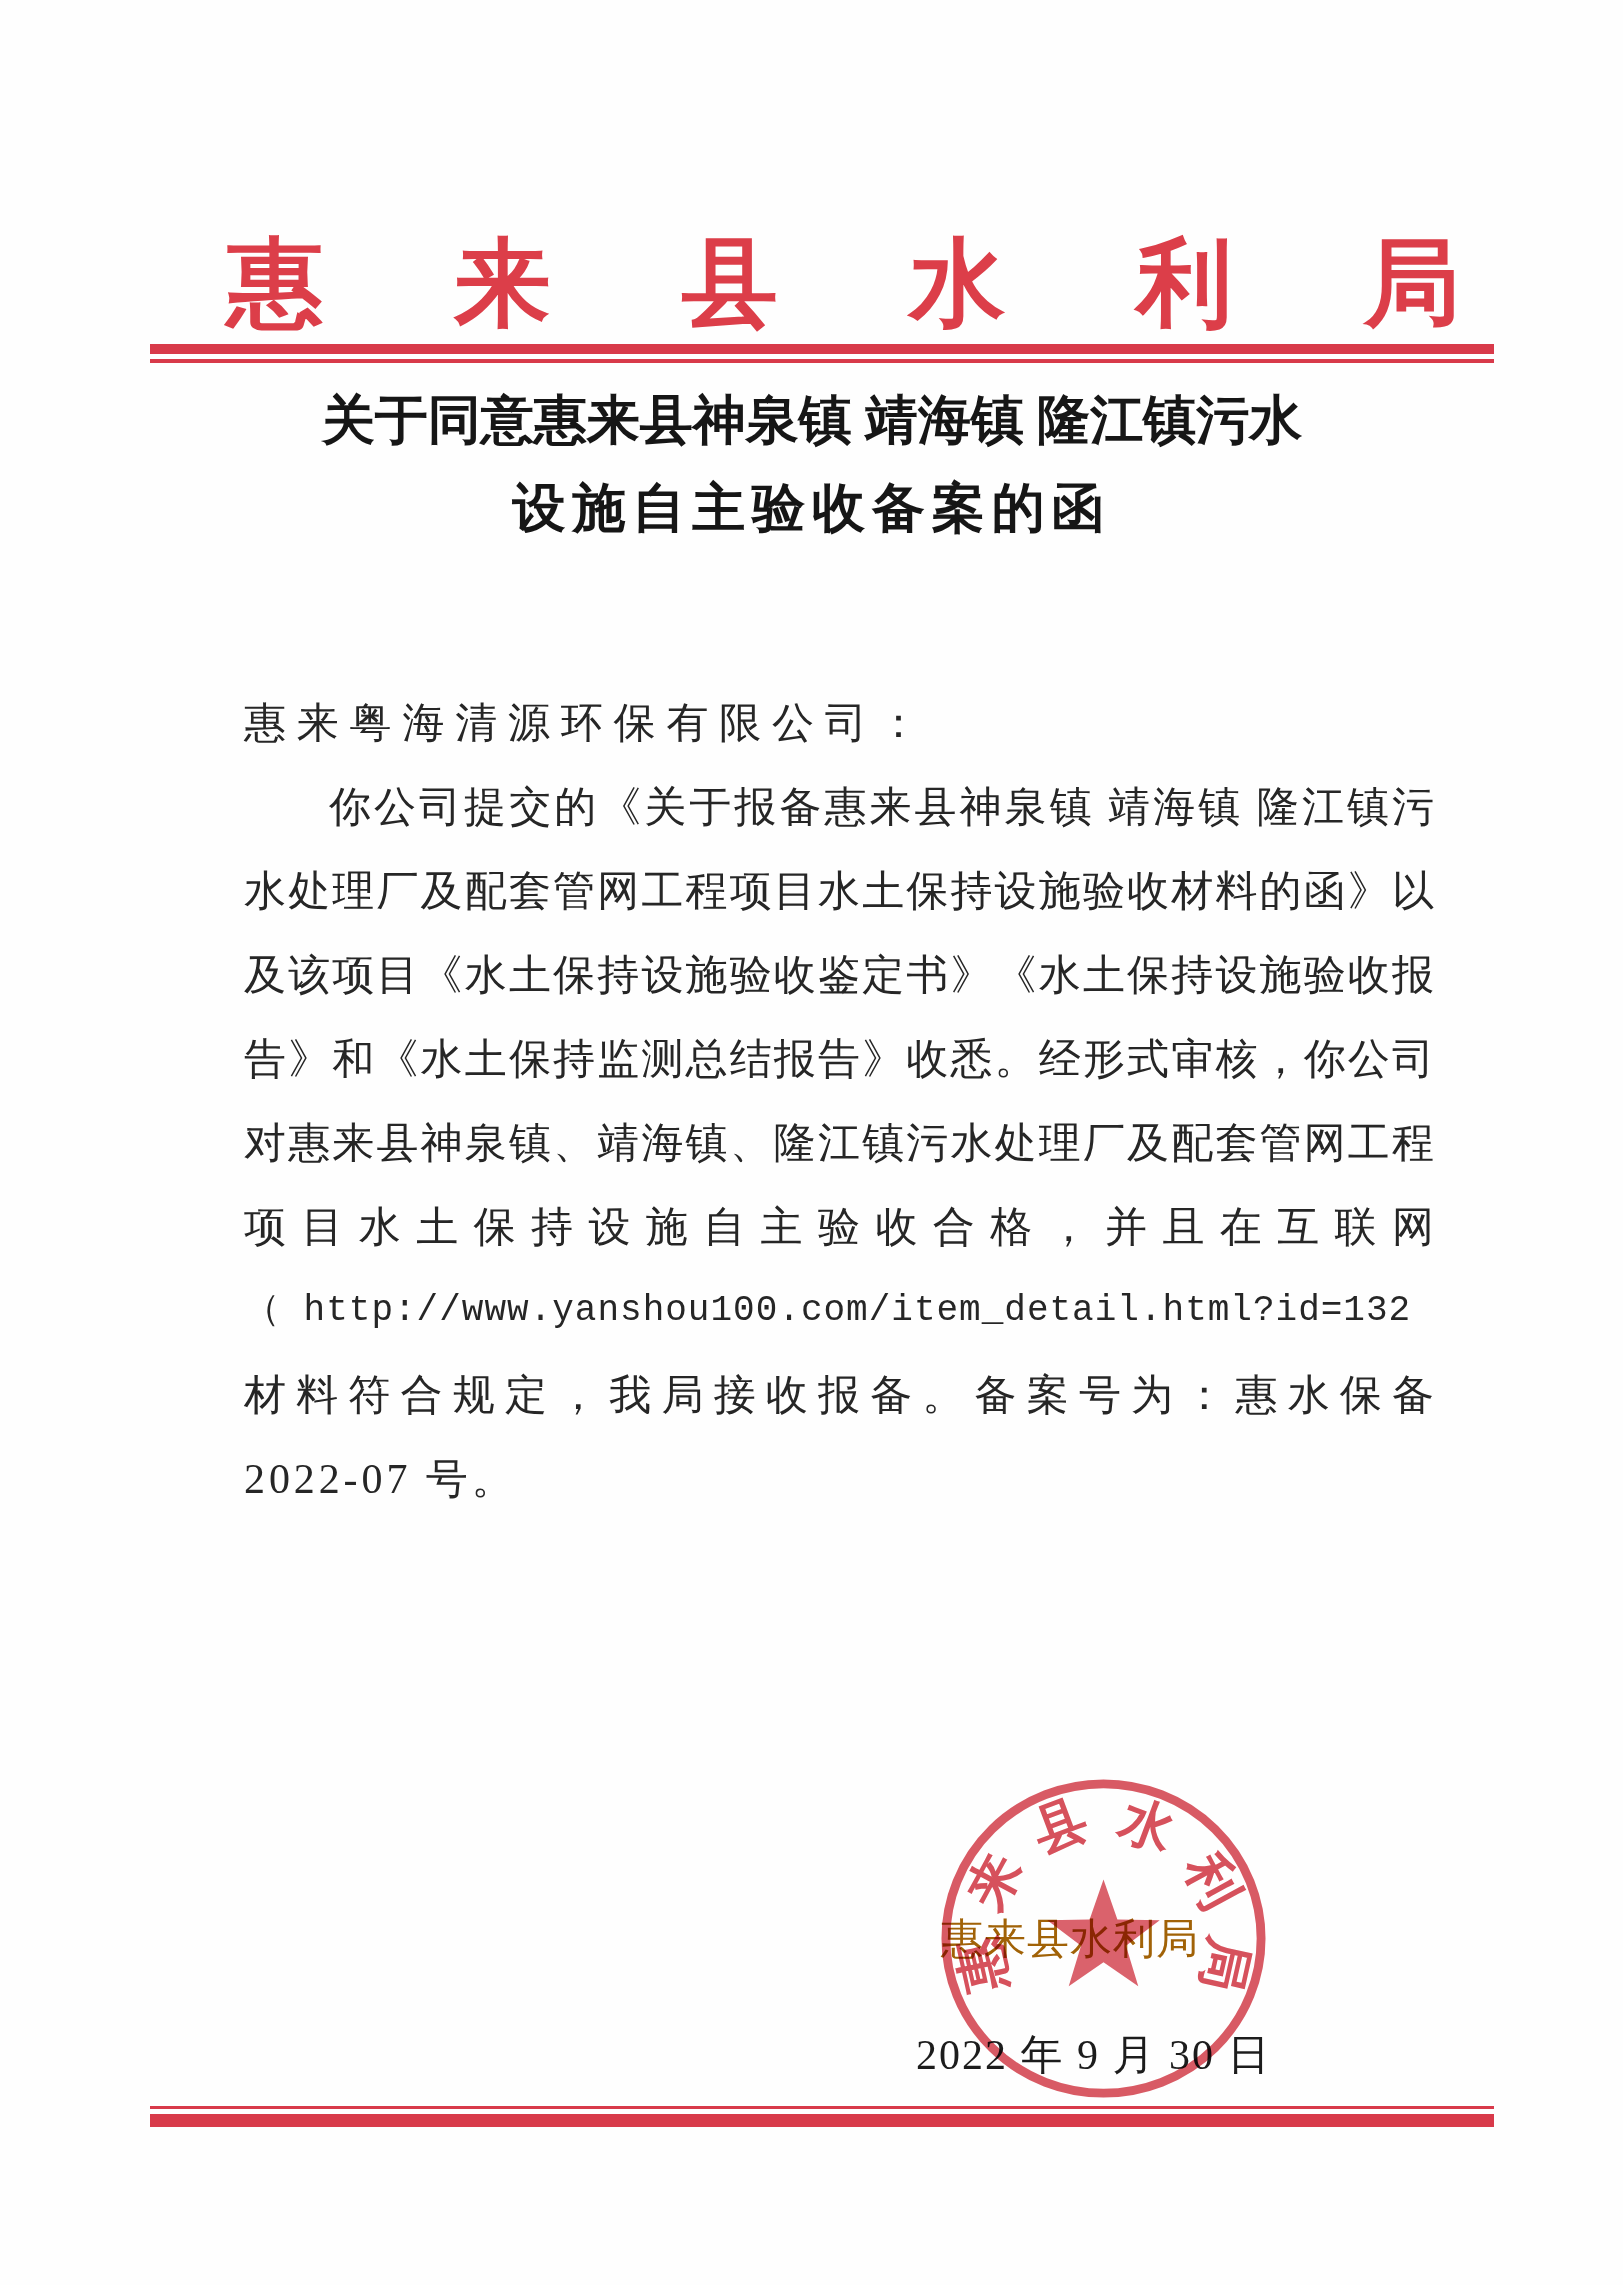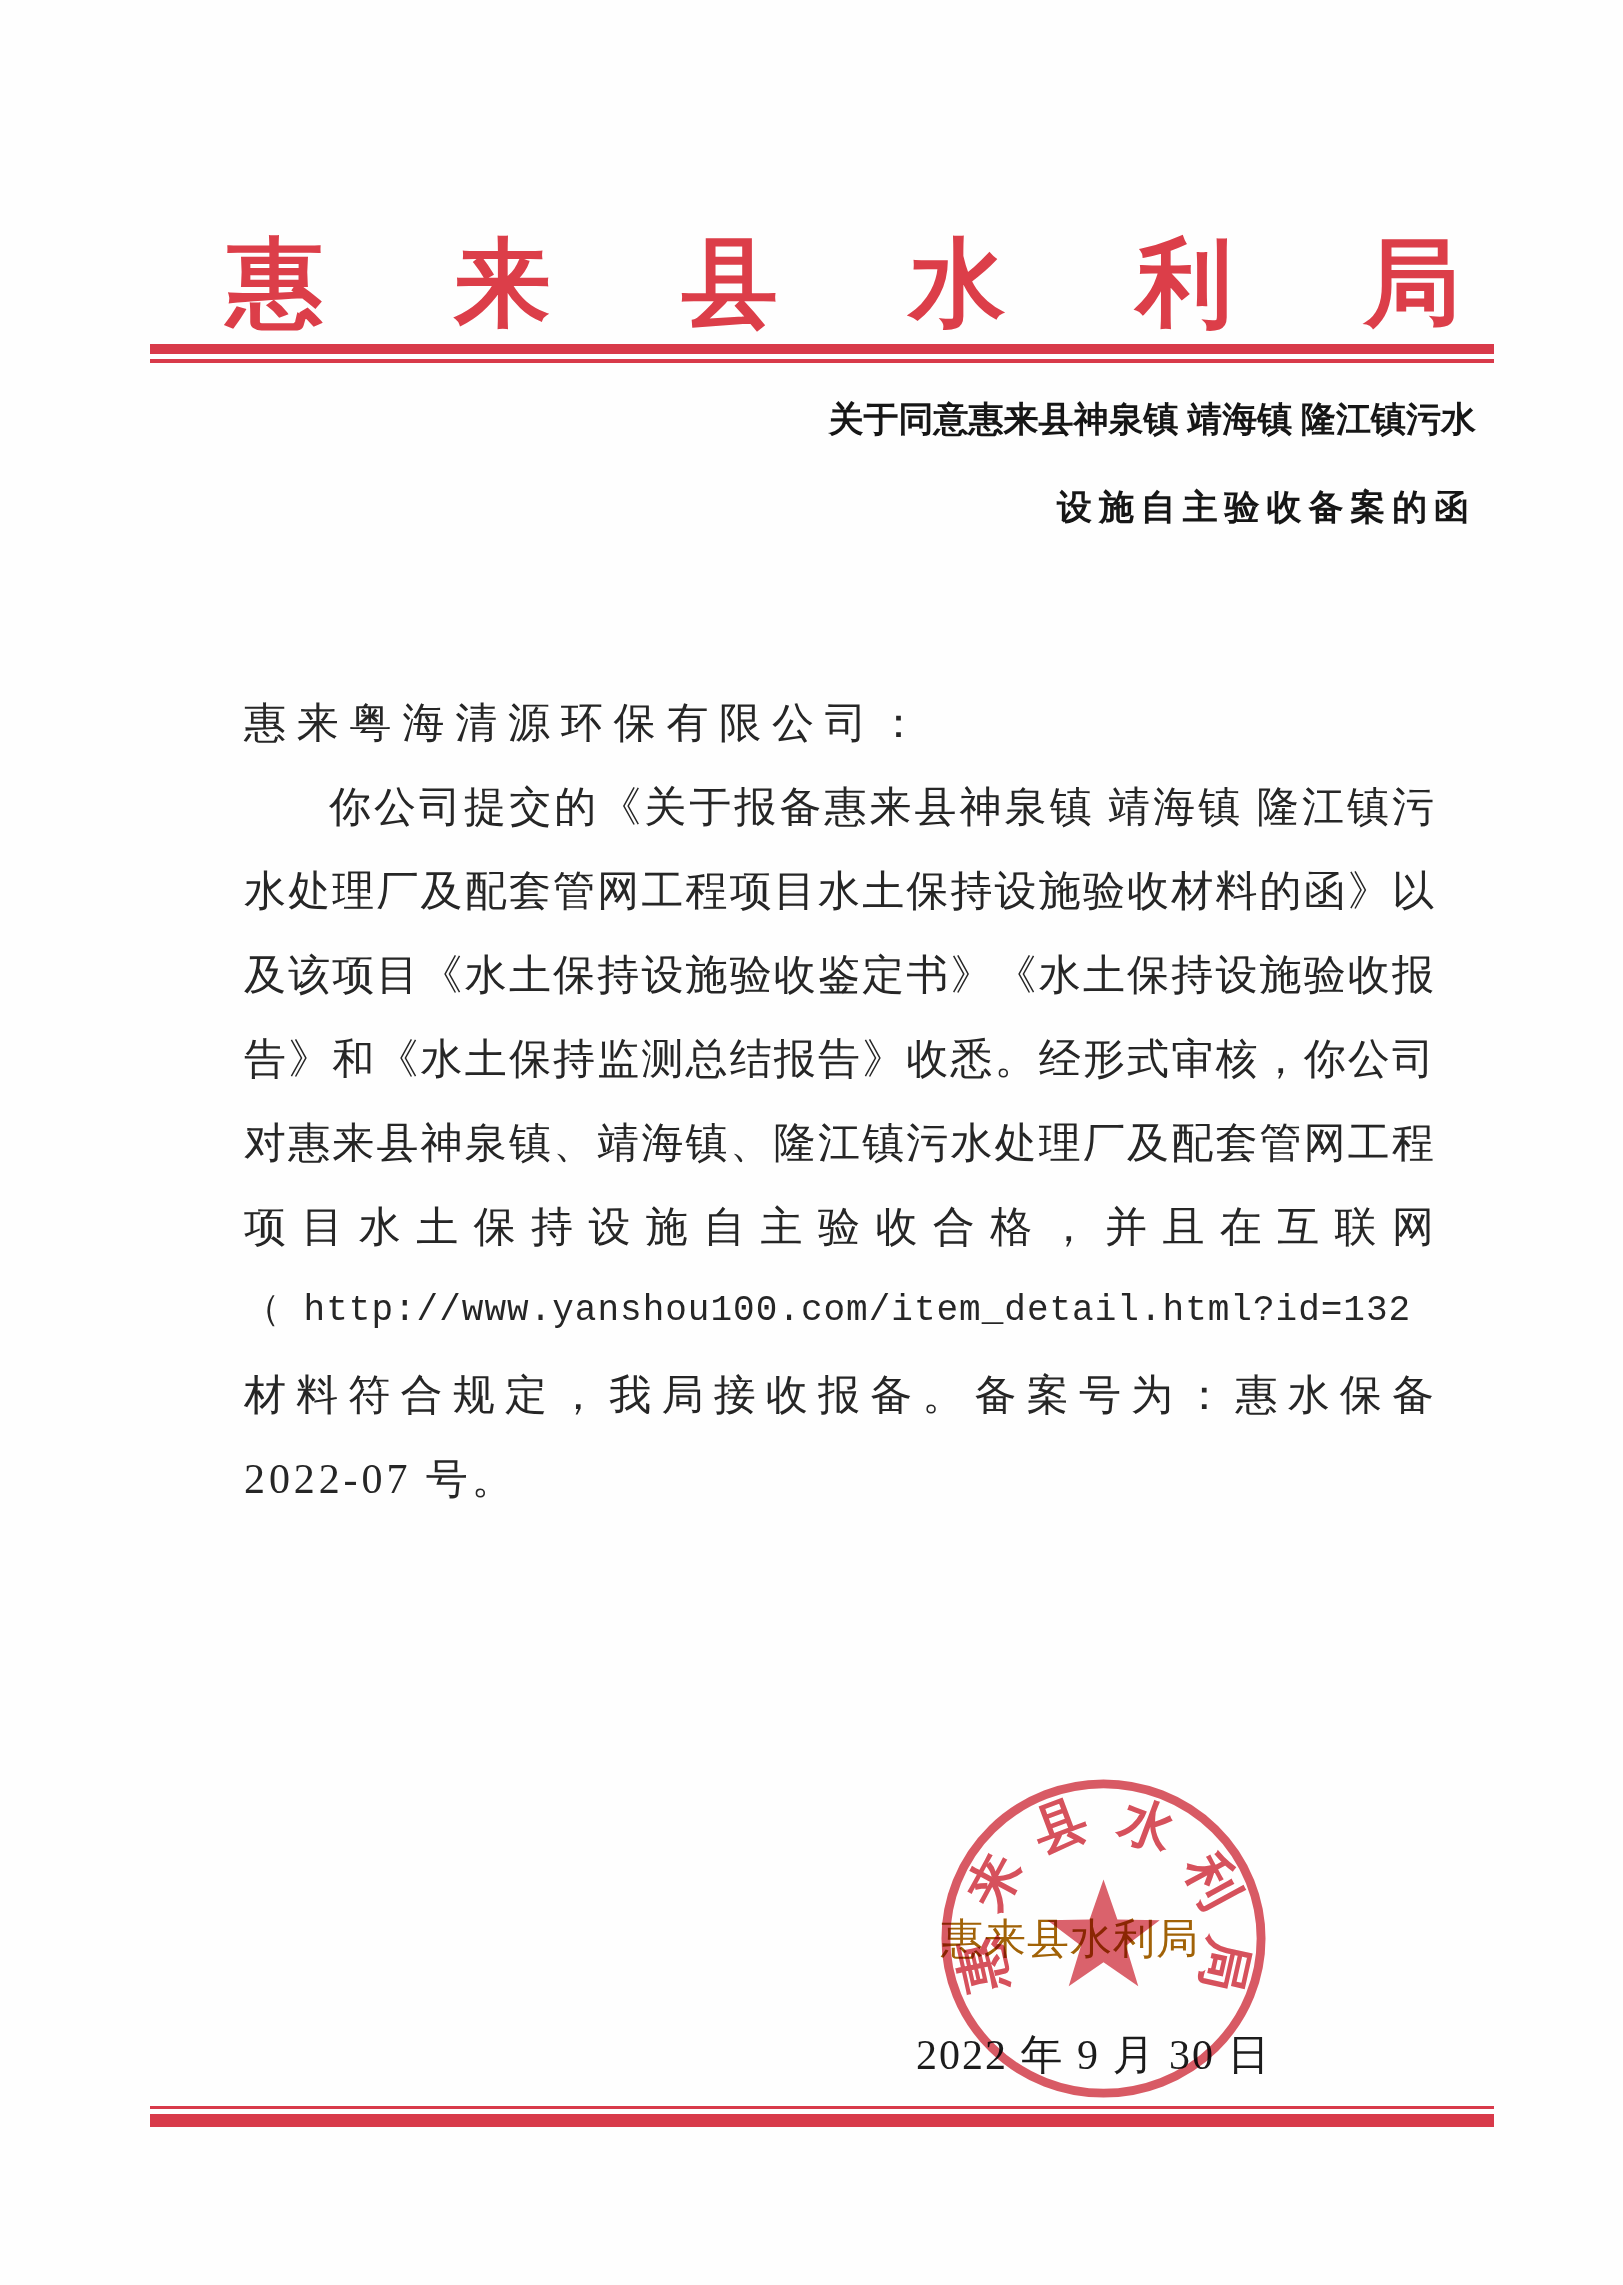--- a/index.html
+++ b/index.html
@@ -19,22 +19,22 @@
   }
   .masthead span{display:block;}
   .rule{position:absolute;left:150px;width:1344px;background:#d83a4a;}
   .rule-top-thick{top:344px;height:9.9px;}
   .rule-top-thin{top:359px;height:3.9px;}
   .rule-bottom-thin{top:2106px;height:3px;}
   .rule-bottom-thick{top:2114px;height:12.8px;}
   
   .doc-title{
     position:absolute;left:148px;top:376px;width:1328px;
-    text-align:right;color:#161616;font-weight:bold;
-    font-size:35px;line-height:88px;
+    text-align:center;color:#161616;font-weight:bold;
+    font-size:53px;line-height:88px;
   }
   .doc-title .t2{letter-spacing:6.9px;}
   .doc-title .t3{letter-spacing:6.9px;}
   
   .body-block{
     position:absolute;left:244px;top:681px;width:1190px;
     color:#262626;font-size:42px;
   }
   .bline{height:84px;line-height:84px;white-space:nowrap;}
   .bline.j{white-space:normal;text-align:justify;text-align-last:justify;}

